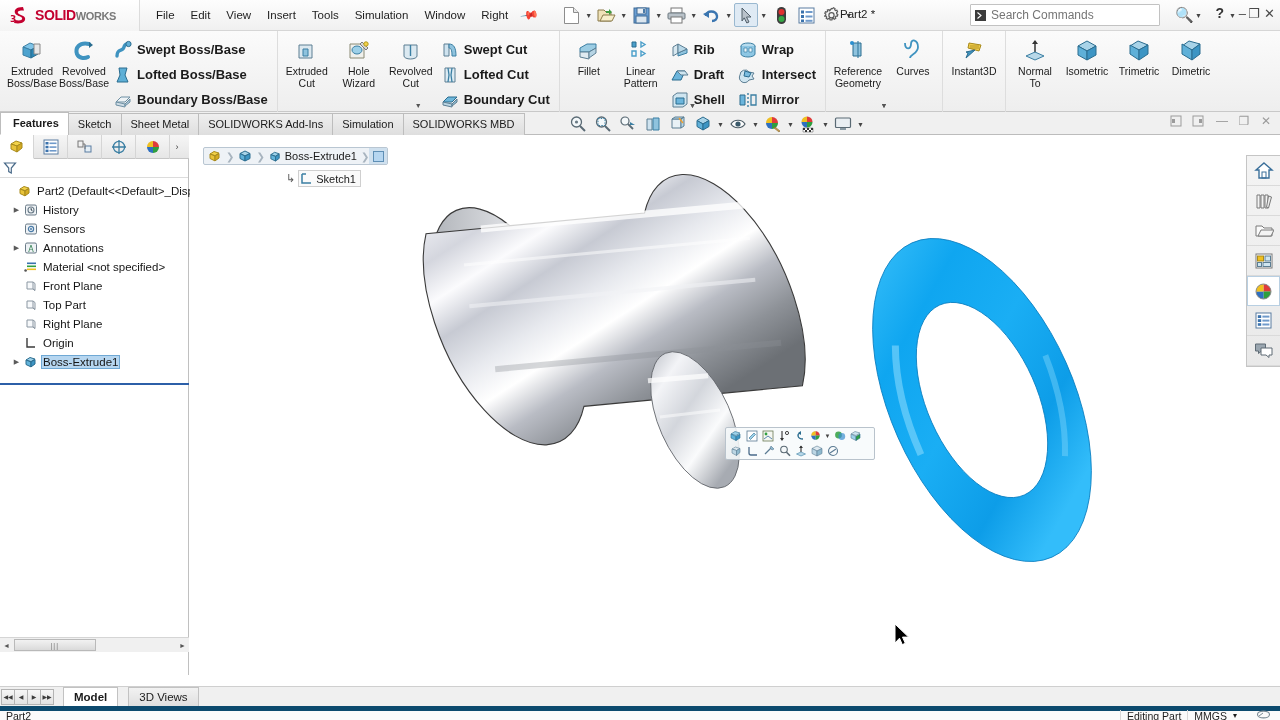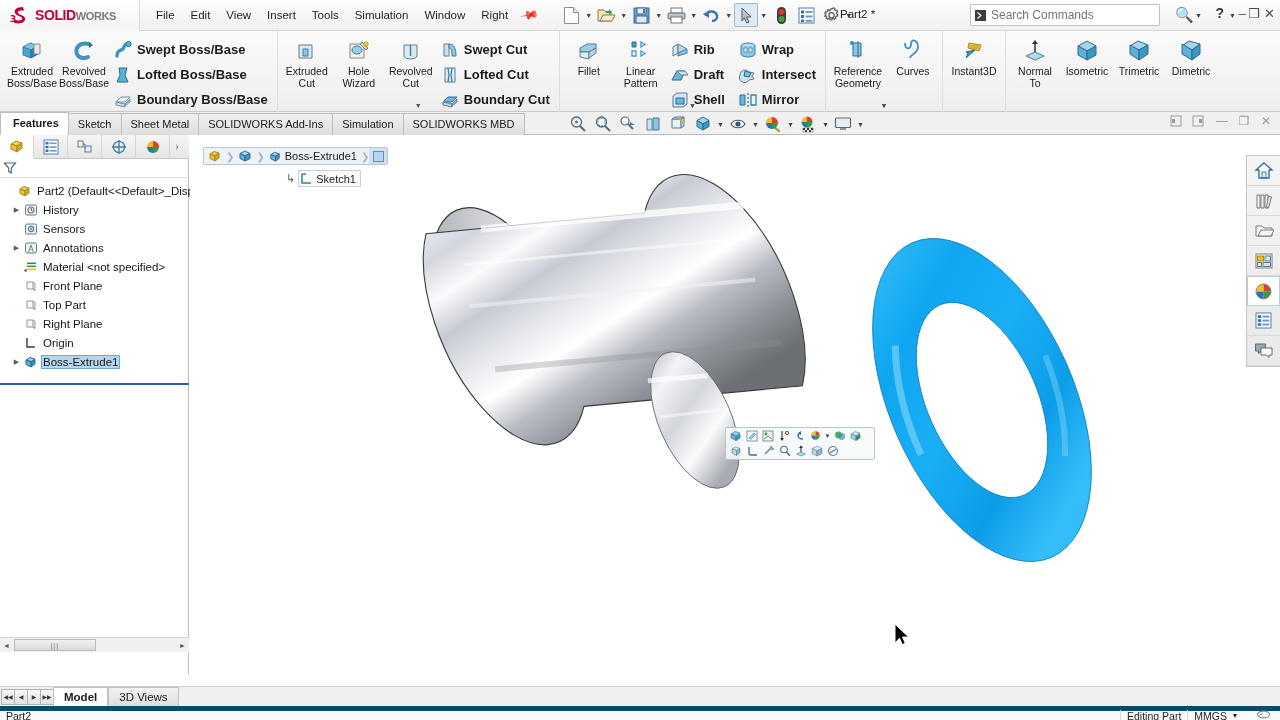--- a/index.html
+++ b/index.html
@@ -183,21 +183,21 @@
   
   .bottomtabs {
     position:absolute; left:0; top:686px; width:1280px; height:20px;
     background:#f0f0f0; border-top:1px solid #cfcfcf; display:flex; align-items:center;
   }
   .navarrows { display:flex; align-items:center; margin-left:1px; }
   .navarr { width:14px; height:16px; background:linear-gradient(#f6f6f6,#e2e2e2);
             border:1px solid #b4b4b4; margin-right:-1px; display:flex; align-items:center;
             justify-content:center; font-size:6px; color:#3b3b3b;}
   .btab { height:19px; line-height:18px; padding:0 10px; font-size:11.5px;
-          border:1px solid #c2c2c2; border-bottom:none; margin-left:0;
+          border:1px solid #c2c2c2; border-bottom:none; margin-left:10px;
           background:linear-gradient(#f2f2f2,#dfdfdf); color:#1a1a1a;}
   .btab.active { background:#ffffff; font-weight:bold; height:20px;}
 
   .statusbar {
     position:absolute; left:0; top:706px; width:1280px; height:14px;
     background:#fafafa; border-top:5px solid #0c4a6e;
     display:flex; align-items:center; font-size:10.5px; color:#1e1e1e;
   }
   .stcell { padding:0 6px; height:14px; line-height:14px; }
   .stsep { width:1px; height:12px; background:#d8d8d8;}

